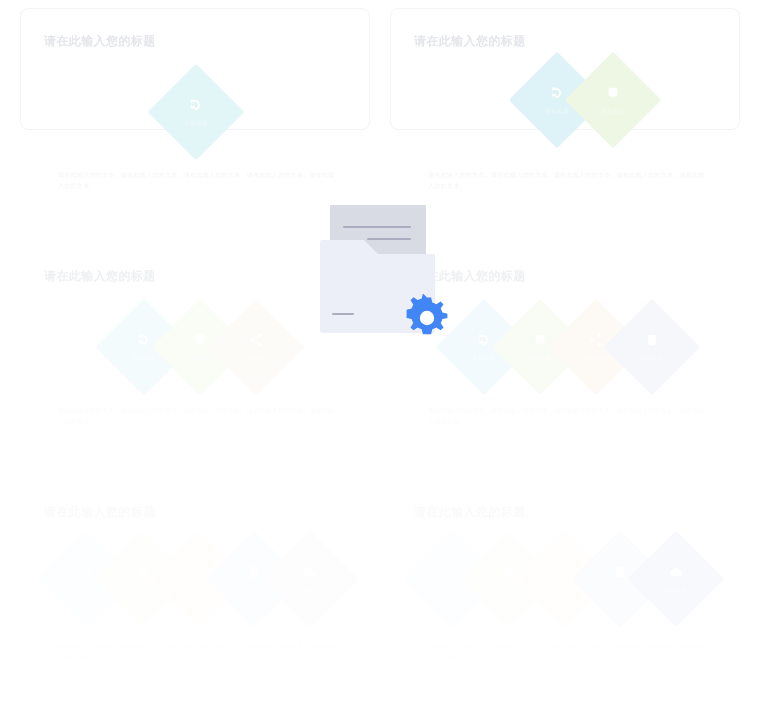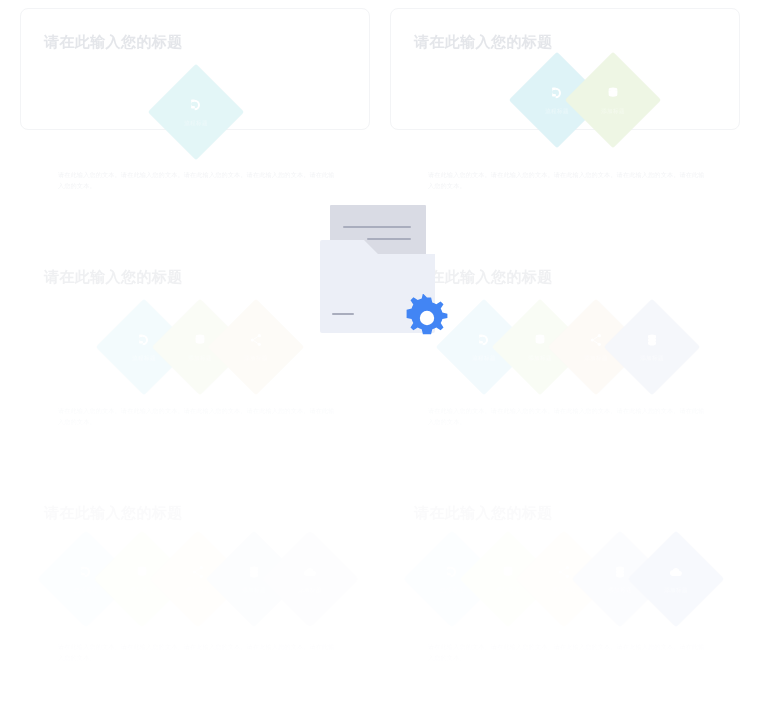--- a/index.html
+++ b/index.html
@@ -15,21 +15,21 @@
   
   .card{
     position:absolute;
     border:1px solid #f3f4f6;
     border-radius:8px;
     background:#ffffff;
     box-sizing:border-box;
   }
   .card-title{
     position:absolute;
-    font-size:15px;
+    font-size:12px;
     font-weight:bold;
     letter-spacing:.4px;
     white-space:nowrap;
   }
   .card-body{
     position:absolute;
     font-size:6.2px;
     line-height:1.75;
     letter-spacing:.1px;
   }

